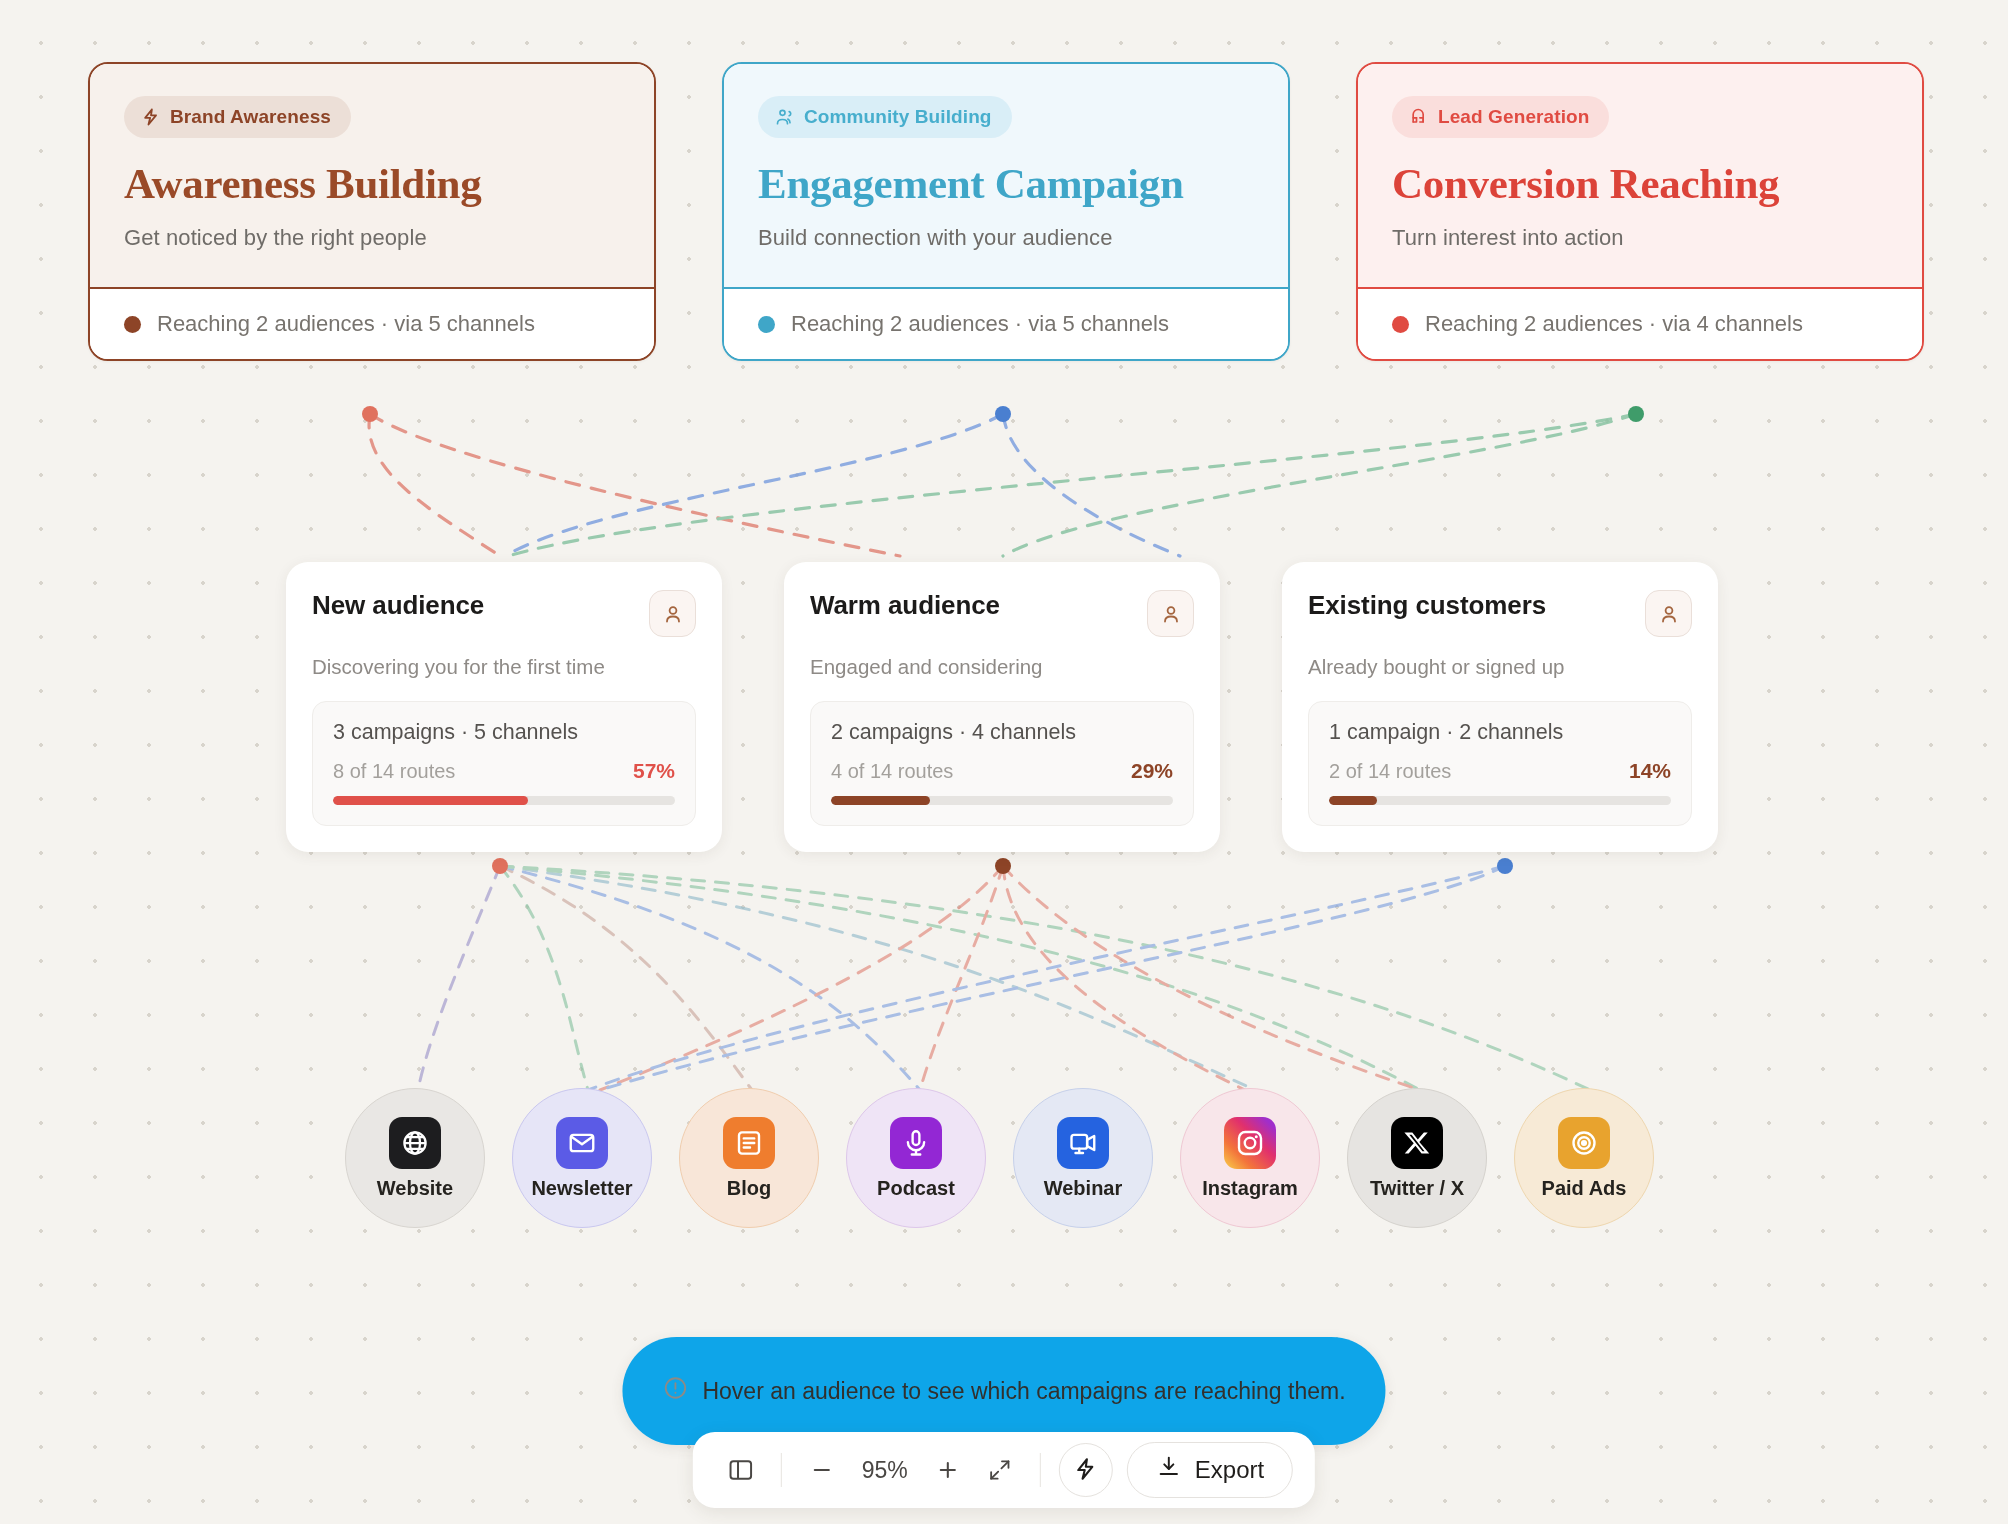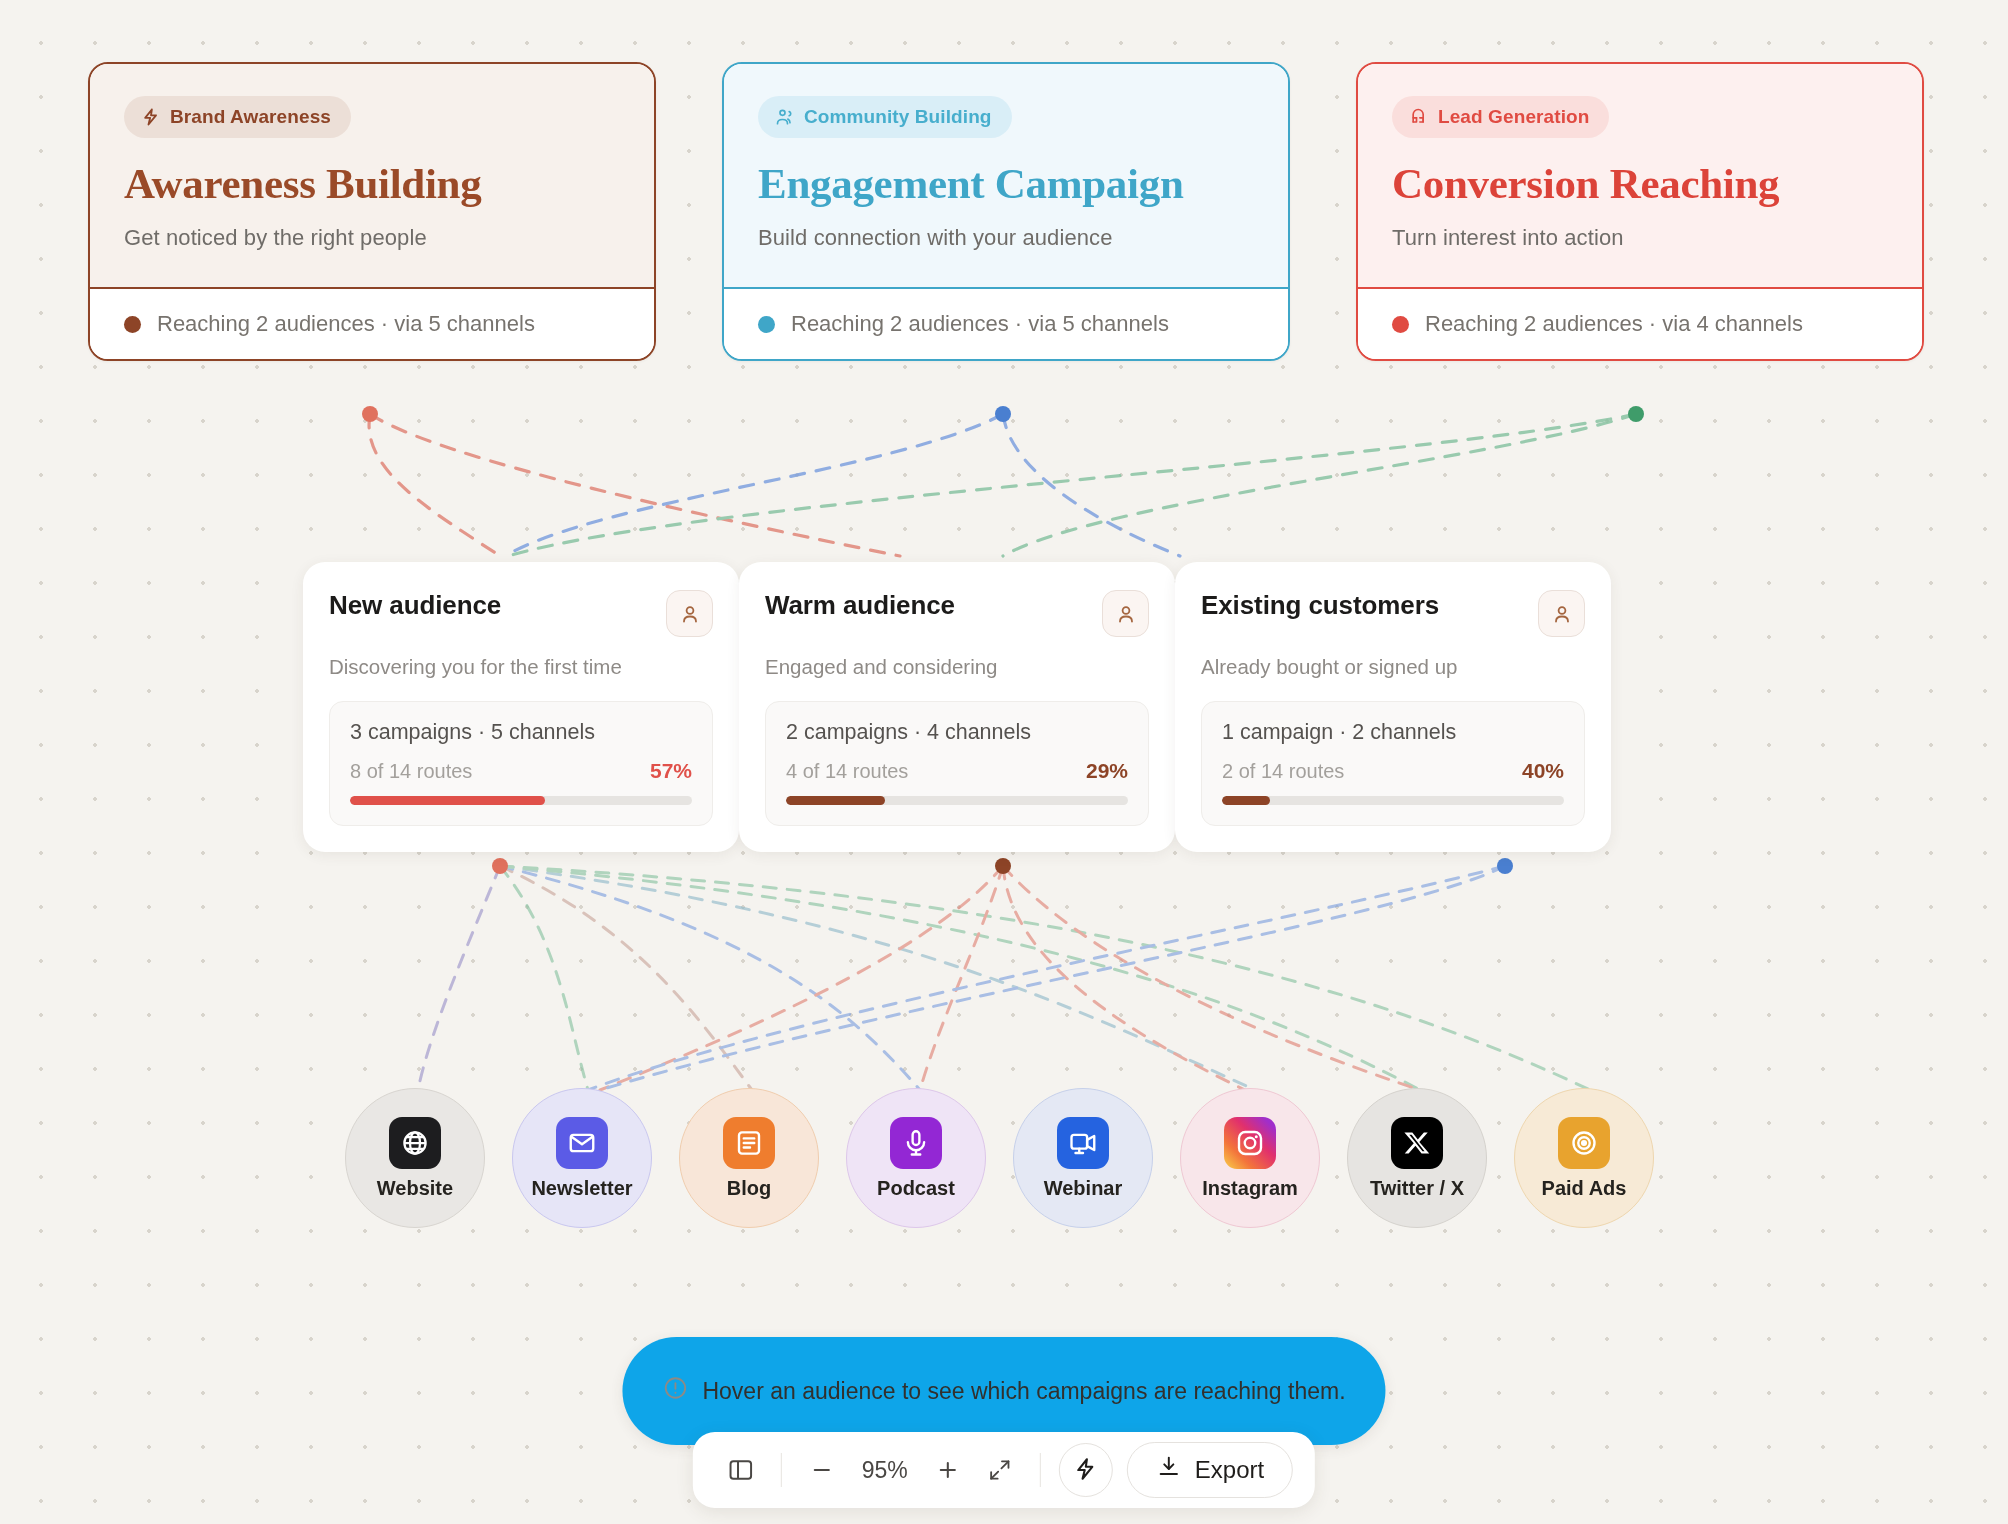--- a/index.html
+++ b/index.html
@@ -75,22 +75,22 @@
   .c-engagement .camp-foot{ border-top:2.5px solid #3fa6c8; }
   
   .c-conversion{ border:2.5px solid #e04b42; }
   .c-conversion .camp-body{ background:#fdf0ef; }
   .c-conversion .badge{ background:#fadedc; color:#e04b42; }
   .c-conversion .camp-title{ color:#dc4339; }
   .c-conversion .camp-foot{ border-top:2.5px solid #e04b42; }
 
   
   .audience-row{
-    position:absolute; top:562px; left:303px;
-    display:flex; 
+    position:absolute; top:562px; left:286px;
+    display:flex; gap:62px;
   }
   .aud-card{
     width:436px;
     background:#fff;
     border-radius:22px;
     padding:28px 26px 26px 26px;
     box-shadow:0 3px 14px rgba(70,55,40,.075);
   }
   .aud-head{ display:flex; align-items:flex-start; justify-content:space-between; }
   .aud-title{ font-size:26px; font-weight:700; color:#1c1b1a; letter-spacing:-.1px; }
@@ -344,21 +344,21 @@
             <circle cx="12" cy="8.5" r="3.4"></circle>
             <path d="M6 19.5c0-3.3 2.7-5 6-5s6 1.7 6 5"></path>
           </svg>
       </div>
     </div>
     <div class="aud-sub">Already bought or signed up</div>
     <div class="aud-stats">
       <div class="aud-stat-line">1 campaign · 2 channels</div>
       <div class="aud-routes">
         <span class="lbl">2 of 14 routes</span>
-        <span class="pct" style="color:#8d4427">40%</span>
+        <span class="pct" style="color:#8d4427">14%</span>
       </div>
       <div class="bar-track">
         <div class="bar-fill" style="width:14%;background:#8d4427"></div>
       </div>
     </div>
   </div>
 </div>
 
 <div class="channel-row">
 

